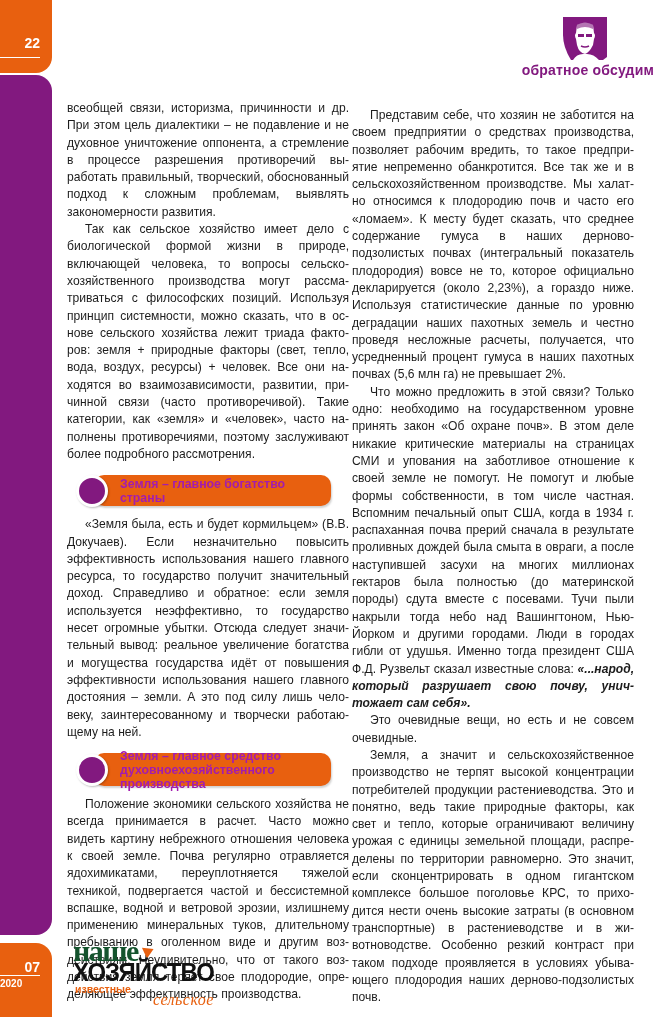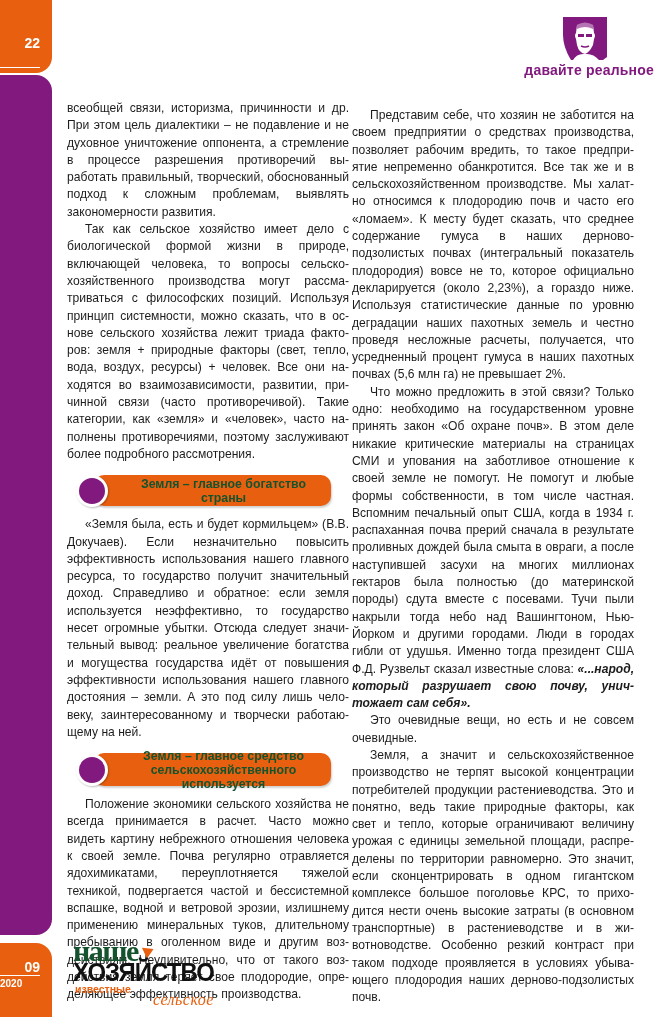--- a/index.html
+++ b/index.html
@@ -8,21 +8,21 @@
 
     
     .band-top { position: absolute; left: 0; top: 0; width: 52px; height: 73px;
                 background: #e8600f; border-bottom-right-radius: 16px; }
     .band-mid { position: absolute; left: 0; top: 75px; width: 52px; height: 860px;
                 background: #82197f; border-top-right-radius: 16px; border-bottom-right-radius: 16px; }
     .band-bot { position: absolute; left: 0; top: 943px; width: 52px; height: 74px;
                 background: #e8600f; border-top-right-radius: 16px; }
     .page-num { position: absolute; left: 0; top: 36px; width: 40px; text-align: right;
                 color: #fff; font-weight: bold; font-size: 14px; border-bottom: 1.5px solid #fff;
-                padding-bottom: 17px; line-height: 14px; }
+                padding-bottom: 7px; line-height: 14px; }
     .issue-num { position: absolute; left: 0; top: 960px; width: 40px; text-align: right;
                  color: #fff; font-weight: bold; font-size: 14px; line-height: 14px;
                  border-bottom: 1.5px solid #fff; padding-bottom: 1px; }
     .issue-year { position: absolute; left: 0; top: 978px; width: 40px; text-align: left;
                   color: #fff; font-weight: bold; font-size: 10px; line-height: 12px; }
 
     
     .section-icon { position: absolute; left: 563px; top: 17px; width: 44px; height: 43px; }
     .section-title { position: absolute; right: 16px; top: 62px; color: #82197f;
                      font-weight: bold; font-size: 14px; letter-spacing: 0.2px; }
@@ -38,69 +38,69 @@
 
     
     .pill { position: relative; margin: 12px 0 10px 9px; height: 31px; }
     .pill.two { height: 33px; }
     .pill-bar { position: absolute; left: 18px; right: 18px; top: 0; bottom: 0;
                 background: #e8600f; border-radius: 10px; box-shadow: 1px 2px 2px rgba(0,0,0,0.18); }
     .pill-dot { position: absolute; left: 0; top: 50%; transform: translateY(-50%);
                 width: 26px; height: 26px; border-radius: 50%; background: #82197f;
                 border: 3px solid #fff; box-shadow: 1px 1px 2px rgba(0,0,0,0.25); }
     .pill-text { position: absolute; left: 44px; right: 22px; top: 50%; transform: translateY(-50%);
-                 color: #14532d; font-weight: bold; font-size: 12.3px; line-height: 14px; text-align: center; }
+                 color: #a21caf; font-weight: bold; font-size: 12.3px; line-height: 14px; text-align: left; }
 
     
     .logo { position: absolute; left: 73px; top: 938px; width: 190px; height: 60px; }
     .logo-line1 { position: absolute; left: 0; top: 0; font-family: "Liberation Serif", serif;
                   font-size: 30px; font-weight: bold; line-height: 26px; letter-spacing: -1.5px; color: #14532d; text-align: right; }
     .logo-line2 { position: absolute; left: 0; top: 22px; font-family: "Liberation Sans", sans-serif;
                   font-size: 26px; font-weight: bold; line-height: 24px; letter-spacing: -1px; color: #111; transform: scaleX(0.92); transform-origin: left; }
     .logo-script { position: absolute; left: 80px; top: 10px; font-family: "Liberation Serif", serif;
                    font-style: italic; font-size: 16px; color: #e8600f; letter-spacing: 0.5px; margin-top: 43px; }
     .logo-arrow { position: absolute; left: 71px; top: 7px; width: 0; height: 0;
                   border-left: 10px solid #e8600f; border-top: 6px solid transparent; border-bottom: 6px solid transparent; transform: rotate(-25deg); }
     .logo-sub { position: absolute; left: 2px; top: 45px; font-size: 10.5px; font-weight: bold; color: #e8600f; }
   </style>
 </head>
 <body>
 
 <div class="band-top"></div>
 <div class="band-mid"></div>
 <div class="band-bot"></div>
 <div class="page-num">22</div>
-<div class="issue-num">09</div>
+<div class="issue-num">07</div>
 <div class="issue-year">2020</div>
 
 <div class="section-icon">
   <svg width="44" height="43" viewBox="0 0 44 43">
     <path d="M0 0 H44 V40 L40 43 H8 Q0 30 0 18 Z" fill="#82197f"></path>
     <path d="M14 8 Q22 3 30 8 L31 16 Q33 18 31 22 L30 28 Q26 36 22 37 Q16 36 14 28 L13 22 Q11 18 13 16 Z" fill="#fff"></path>
     <path d="M15 17 h6 v3 h-6z M23 17 h6 v3 h-6z" fill="#82197f"></path>
     <path d="M18 29 Q22 31 26 29" stroke="#82197f" stroke-width="1.5" fill="none"></path>
     <path d="M14 8 Q22 2 30 8 L30 12 Q22 8 14 12 Z" fill="#82197f" opacity="0.6"></path>
     <path d="M10 43 Q14 36 22 37 Q30 36 36 43 Z" fill="#fff"></path>
   </svg>
 </div>
-<div class="section-title">давайте реальное</div>
+<div class="section-title">обратное обсудим</div>
 
 <div class="col col-left">
   <p class="noindent">всеобщей связи, историзма, причинности и др. При этом цель диалектики – не подавление и не духовное уничтожение оппонента, а стремле­ние в процессе разрешения противоречий вы­работать правильный, творческий, обоснован­ный подход к сложным проблемам, выявлять закономерности развития.</p>
   <p>Так как сельское хозяйство имеет дело с биологической формой жизни в природе, включающей человека, то вопросы сельско­хозяйственного производства могут рассма­триваться с философских позиций. Используя принцип системности, можно сказать, что в ос­нове сельского хозяйства лежит триада факто­ров: земля + природные факторы (свет, тепло, вода, воздух, ресурсы) + человек. Все они на­ходятся во взаимозависимости, развитии, при­чинной связи (часто противоречивой). Такие категории, как «земля» и «человек», часто на­полнены противоречиями, поэтому заслужива­ют более подробного рассмотрения.</p>
   <div class="pill">
     <div class="pill-bar"></div>
     <div class="pill-dot"></div>
     <div class="pill-text">Земля – главное богатство страны</div>
   </div>
   <p>«Земля была, есть и будет кормильцем» (В.В. Докучаев). Если незначительно повысить эффективность использования нашего главно­го ресурса, то государство получит значитель­ный доход. Справедливо и обратное: если зем­ля используется неэффективно, то государство несет огромные убытки. Отсюда следует значи­тельный вывод: реальное увеличение богатства и могущества государства идёт от повышения эффективности использования нашего главно­го достояния – земли. А это под силу лишь чело­веку, заинтересованному и творчески работаю­щему на ней.</p>
   <div class="pill two">
     <div class="pill-bar"></div>
     <div class="pill-dot"></div>
-    <div class="pill-text">Земля – главное средство сельско­хозяйственного используется</div>
+    <div class="pill-text">Земля – главное средство духовное­хозяйственного производства</div>
   </div>
   <p>Положение экономики сельского хозяйства не всегда принимается в расчет. Часто можно видеть картину небрежного отношения чело­века к своей земле. Почва регулярно отравля­ется ядохимикатами, переуплотняется тяжелой техникой, подвергается частой и бессистемной вспашке, водной и ветровой эрозии, излишнему применению минеральных туков, длительному пребыванию в оголенном виде и другим воз­действиям. Неудивительно, что от такого воз­действия земля теряет свое плодородие, опре­деляющее эффективность производства.</p>
 </div>
 
 <div class="col col-right">
   <p>Представим себе, что хозяин не заботится на своем предприятии о средствах производства, позволяет рабочим вредить, то такое предпри­ятие непременно обанкротится. Все так же и в сельскохозяйственном производстве. Мы халат­но относимся к плодородию почв и часто его «ломаем». К месту будет сказать, что среднее со­держание гумуса в наших дерново-подзолистых почвах (интегральный показатель плодородия) вовсе не то, которое официально декларируется (около 2,23%), а гораздо ниже. Используя стати­стические данные по уровню деградации наших пахотных земель и честно проведя несложные расчеты, получается, что усредненный процент гумуса в наших пахотных почвах (5,6 млн га) не превышает 2%.</p>
   <p><span>Что можно предложить в этой связи? Толь­ко одно: необходимо на государственном уров­не принять закон «Об охране почв». В этом деле никакие критические материалы на стра­ницах СМИ и упования на заботливое отноше­ние к своей земле не помогут. Не помогут и лю­бые формы собственности, в том числе частная. Вспомним печальный опыт США, когда в 1934 г. распаханная почва прерий сначала в результа­те проливных дождей была смыта в овраги, а после наступившей засухи на многих миллио­нах гектаров была полностью (до материнской породы) сдута вместе с посевами. Тучи пыли накрыли тогда небо над Вашингтоном, Нью-Йорком и другими городами. Люди в городах гибли от удушья. Именно тогда президент США Ф.Д. Рузвельт сказал известные слова: </span><span class="em">«...на­род, который разрушает свою почву, унич­тожает сам себя».</span></p>
   <p>Это очевидные вещи, но есть и не совсем очевидные.</p>
   <p>Земля, а значит и сельскохозяйственное производство не терпят высокой концентрации потребителей продукции растениеводства. Это и понятно, ведь такие природные факторы, как свет и тепло, которые ограничивают величину урожая с единицы земельной площади, распре­делены по территории равномерно. Это значит, если сконцентрировать в одном гигантском комплексе большое поголовье КРС, то прихо­дится нести очень высокие затраты (в основ­ном транспортные) в растениеводстве и в жи­вотноводстве. Особенно резкий контраст при таком подходе проявляется в условиях убыва­ющего плодородия наших дерново-подзоли­стых почв.</p>
 </div>

